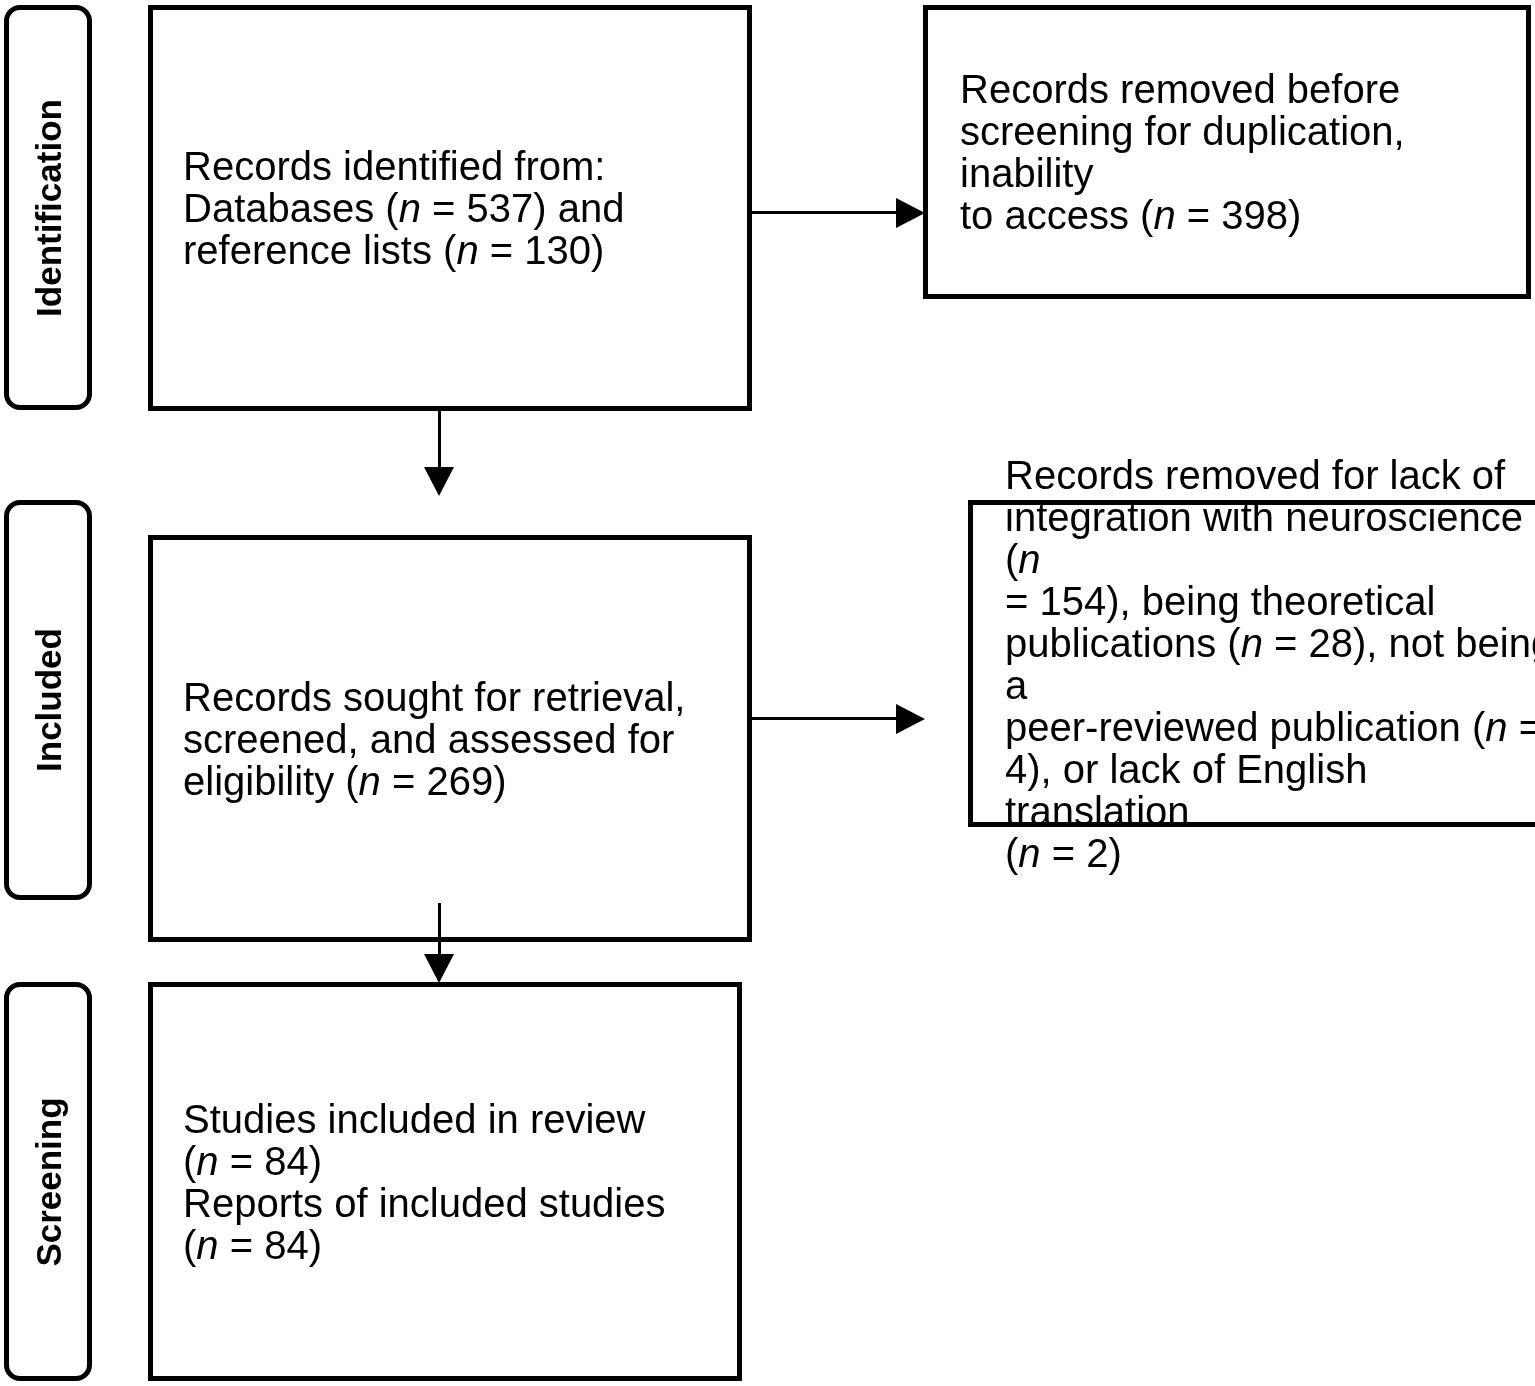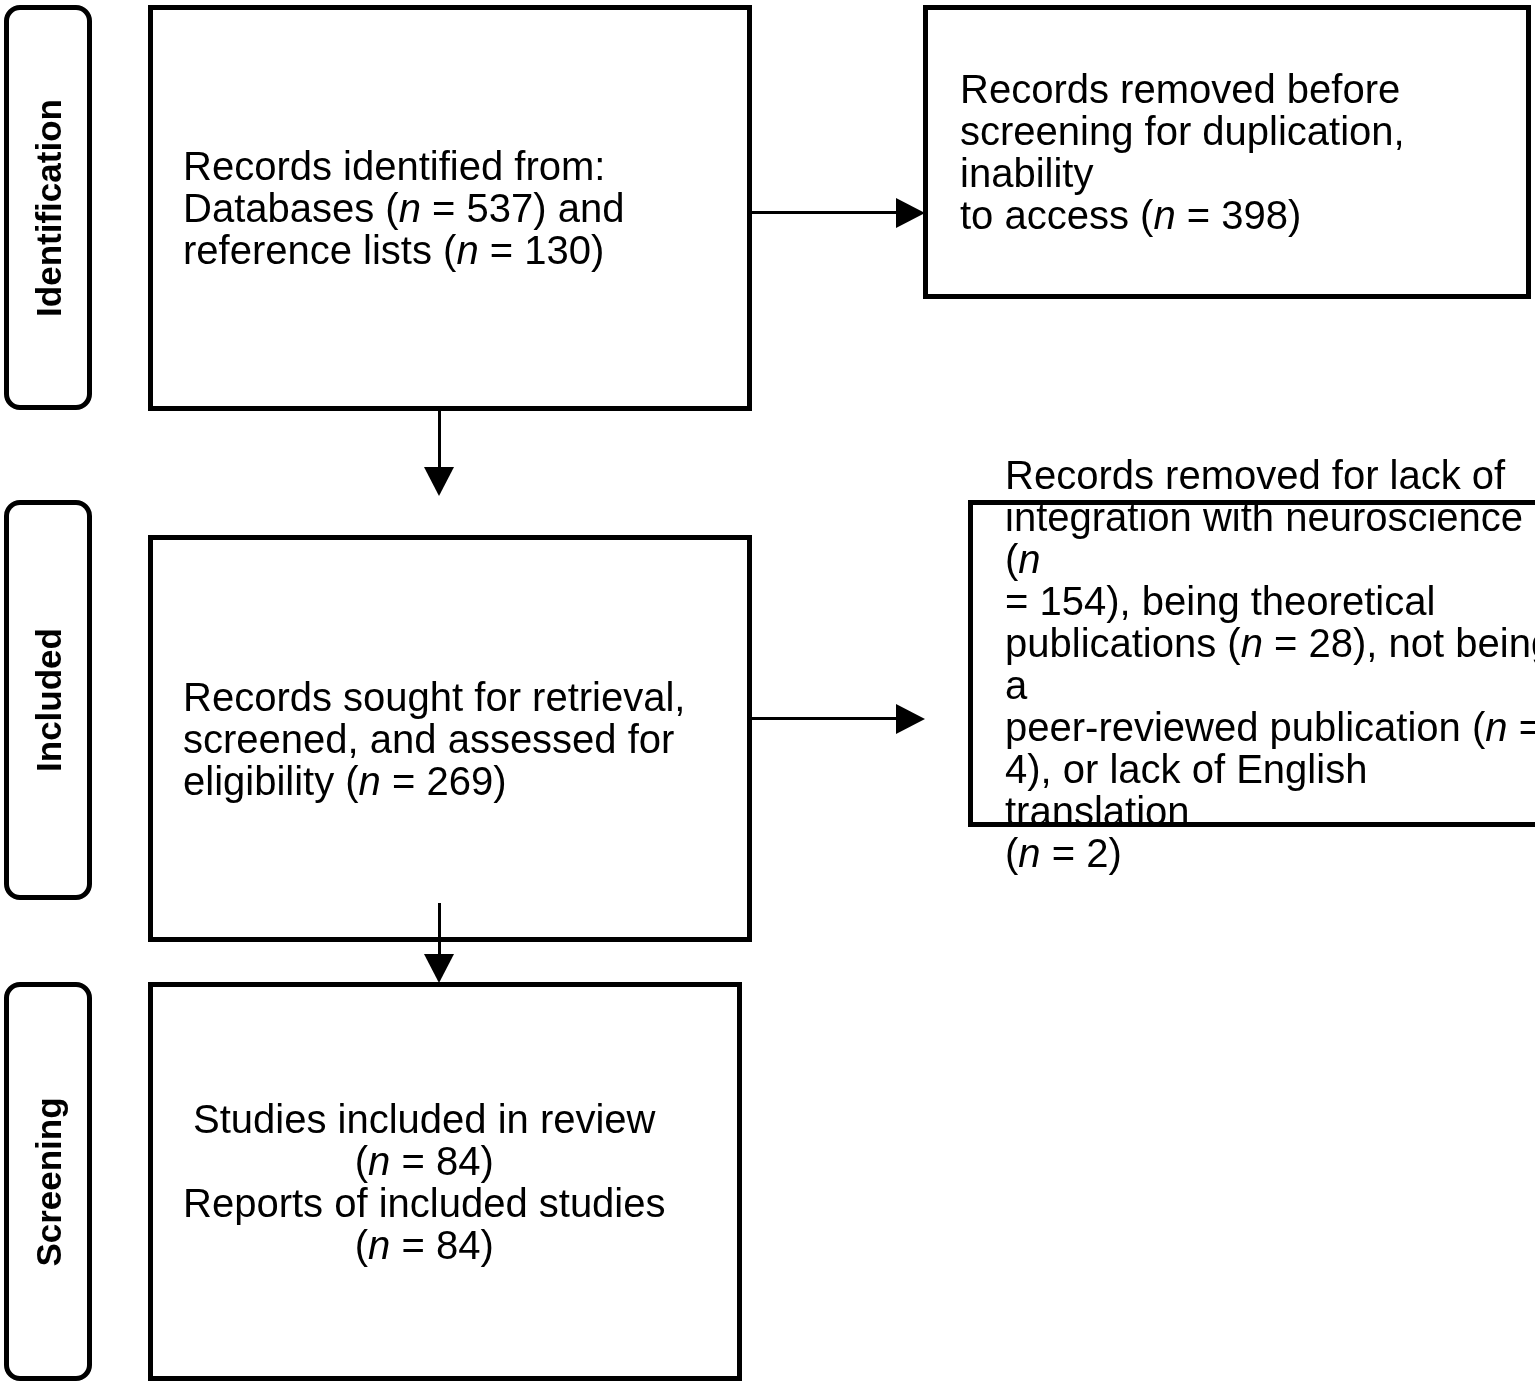--- a/index.html
+++ b/index.html
@@ -122,21 +122,21 @@
   <div class="flow-box" style="left:968px; top:500px; width:608px; height:327px; padding-left:32px; padding-right:10px;justify-content:flex-end;">
     <p class="flow-box-text">Records removed for lack of
 integration with neuroscience (<i>n</i>
 = 154), being theoretical
 publications (<i>n</i> = 28), not being a
 peer-reviewed publication (<i>n</i> =
 4), or lack of English translation
 (<i>n</i> = 2)</p>
   </div>
 
-  <div class="flow-box" style="left:148px; top:982px; width:594px; height:399px; padding-left:30px; padding-right:14px;text-align:center;">
+  <div class="flow-box" style="left:148px; top:982px; width:594px; height:399px; padding-left:30px; padding-right:14px;">
     <p class="flow-box-text">Studies included in review
 (<i>n</i> = 84)
 Reports of included studies
 (<i>n</i> = 84)</p>
   </div>
 
   <div class="conn-line-h" style="left:752px; top:211px; width:150px;"></div>
   <div class="arrow-right" style="left:896px; top:198px;"></div>
 
   <div class="conn-line-v" style="left:438px; top:411px; width:3px; height:72px;"></div>

